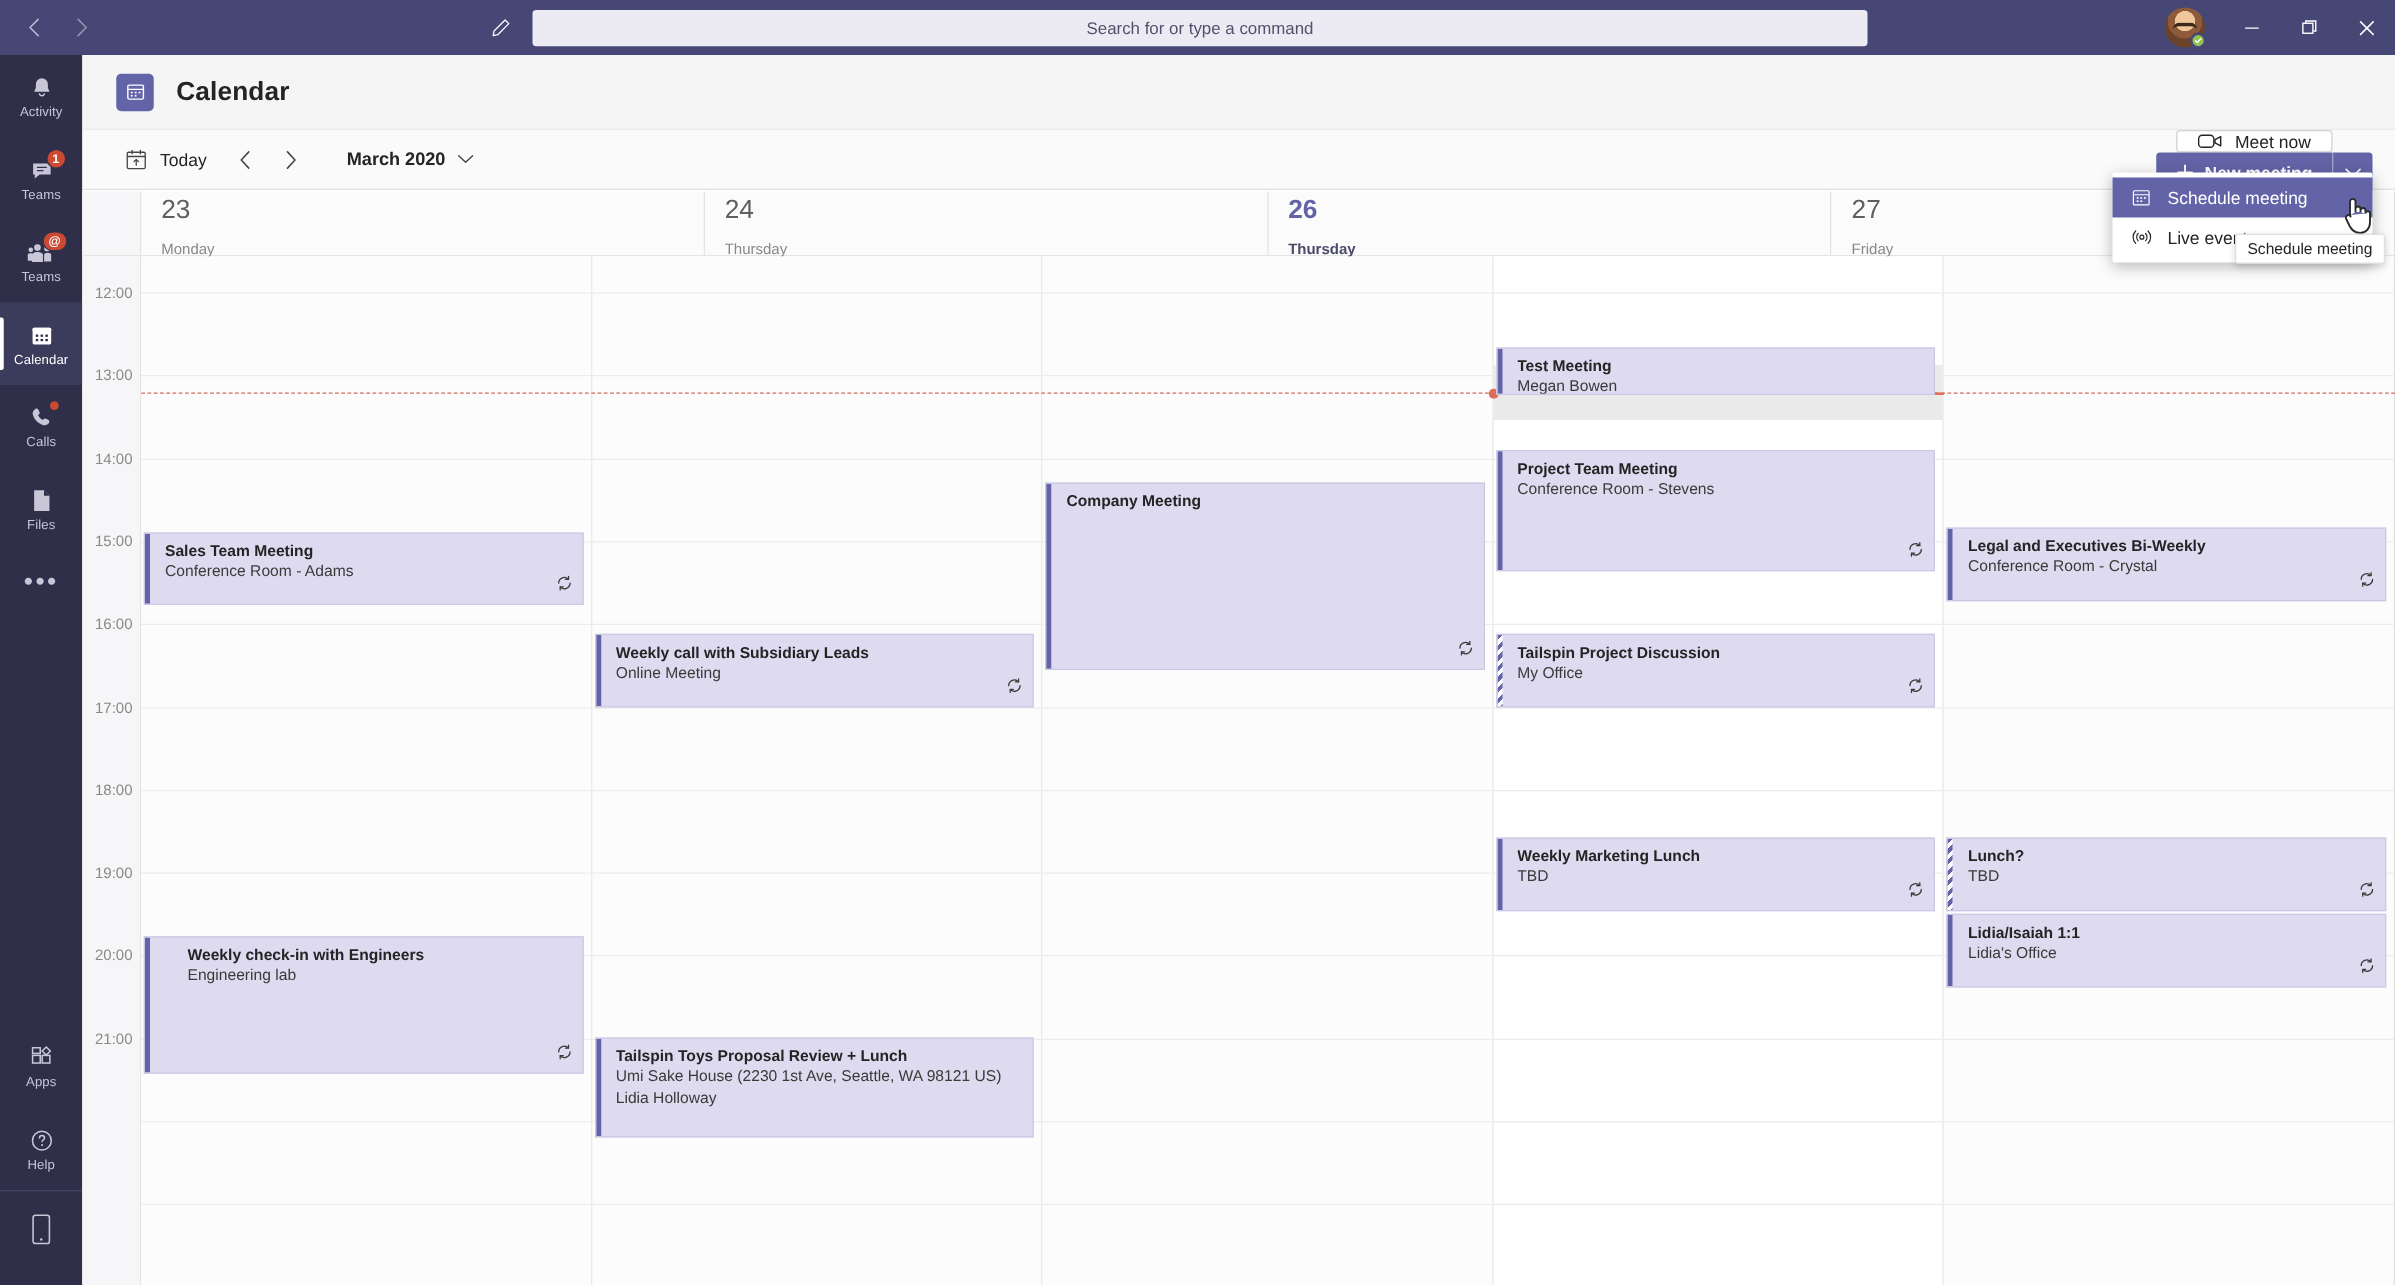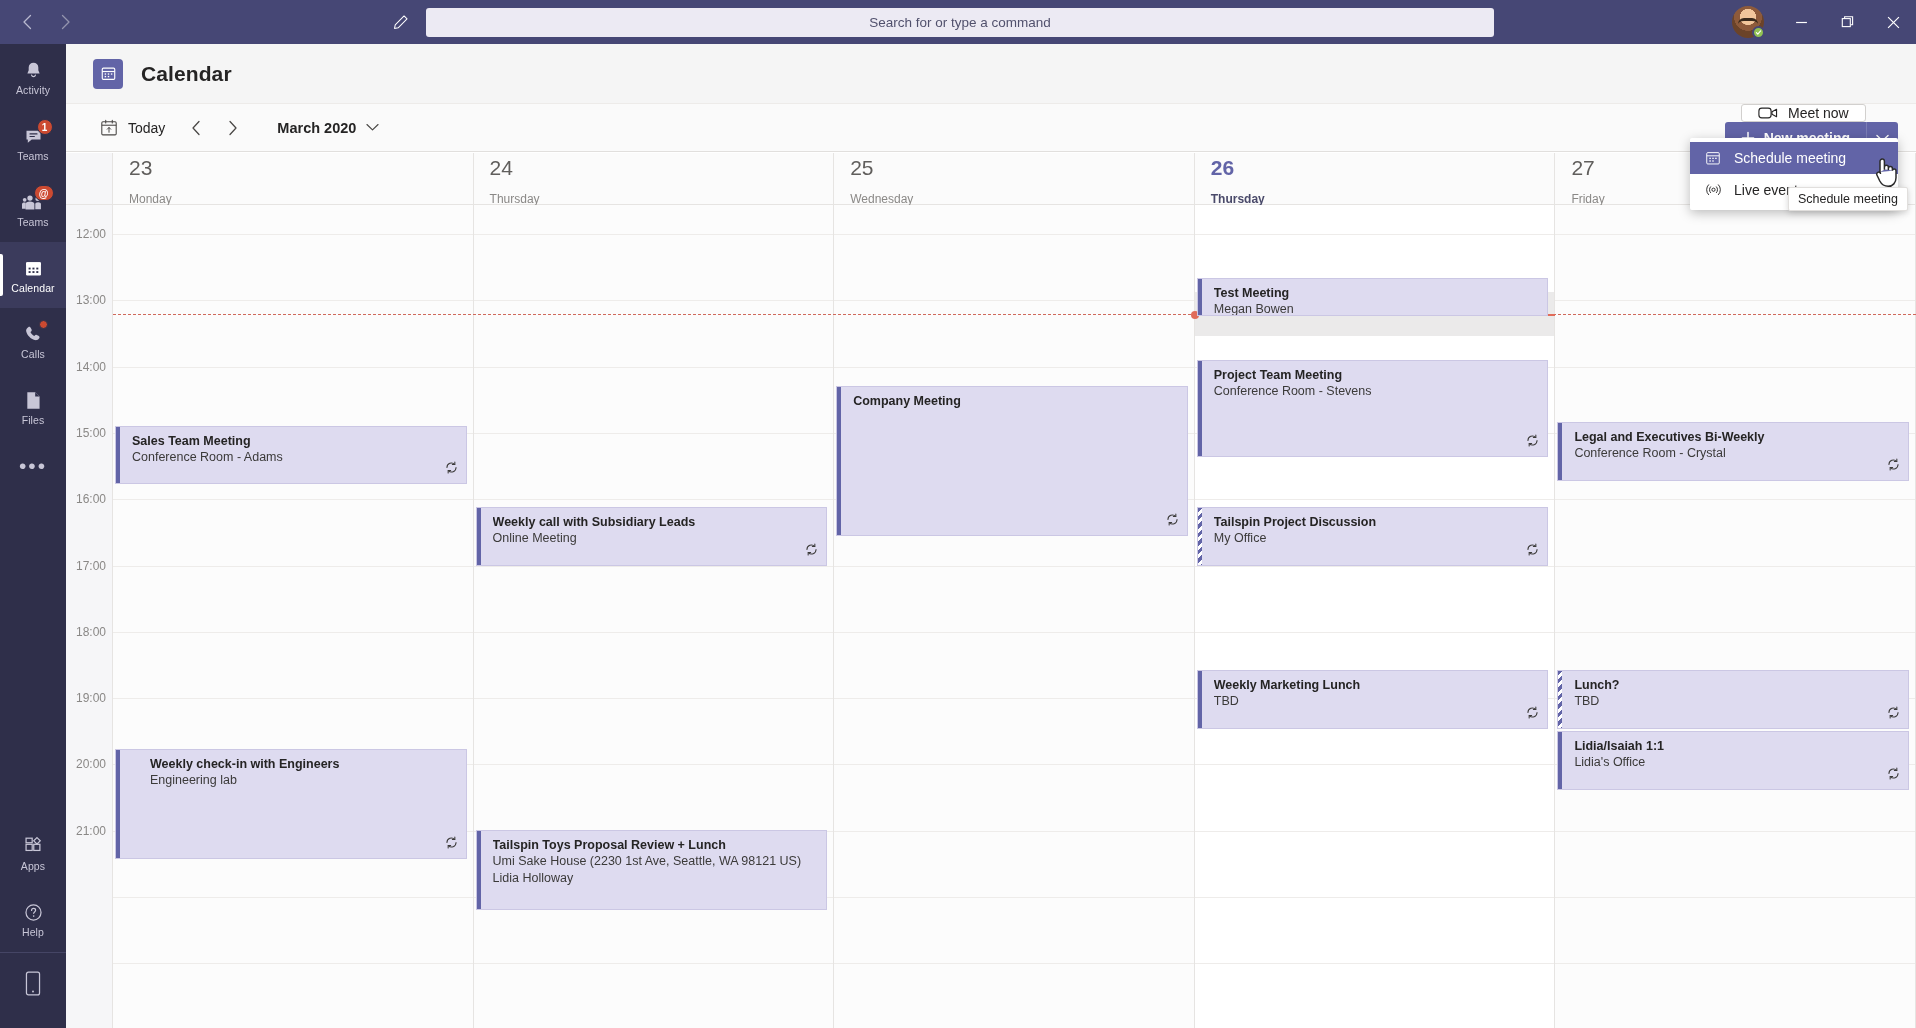--- a/index.html
+++ b/index.html
@@ -457,24 +457,20 @@
       <div class="dayhead">
         <div class="gutterhead"></div>
         <div id="dayheads" style="display:flex;flex:1 1 0;">
             <div class="dh-cell">
               <div class="dh-num">23</div>
               <div class="dh-day">Monday</div>
             </div>
             <div class="dh-cell">
               <div class="dh-num">24</div>
               <div class="dh-day">Thursday</div>
-            </div>
-            <div class="dh-cell">
-              <div class="dh-num">25</div>
-              <div class="dh-day">Wednesday</div>
             </div>
             <div class="dh-cell today">
               <div class="dh-num">26</div>
               <div class="dh-day">Thursday</div>
             </div>
             <div class="dh-cell">
               <div class="dh-num">27</div>
               <div class="dh-day">Friday</div>
             </div>
           </div>

